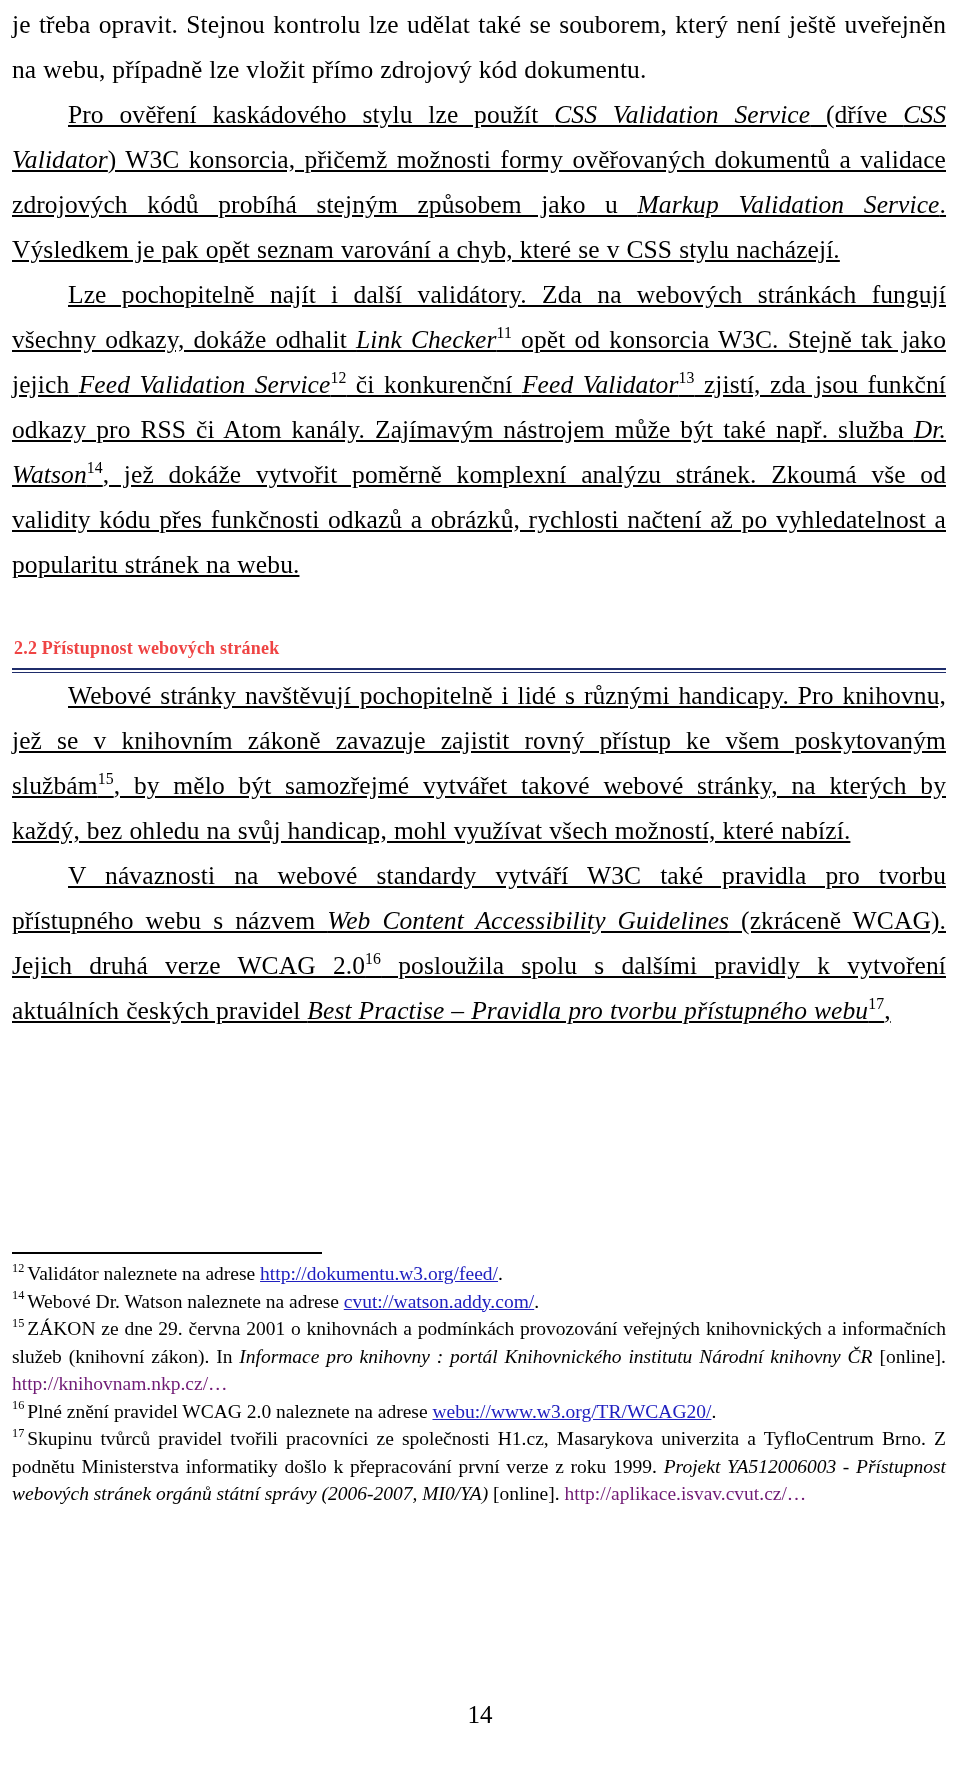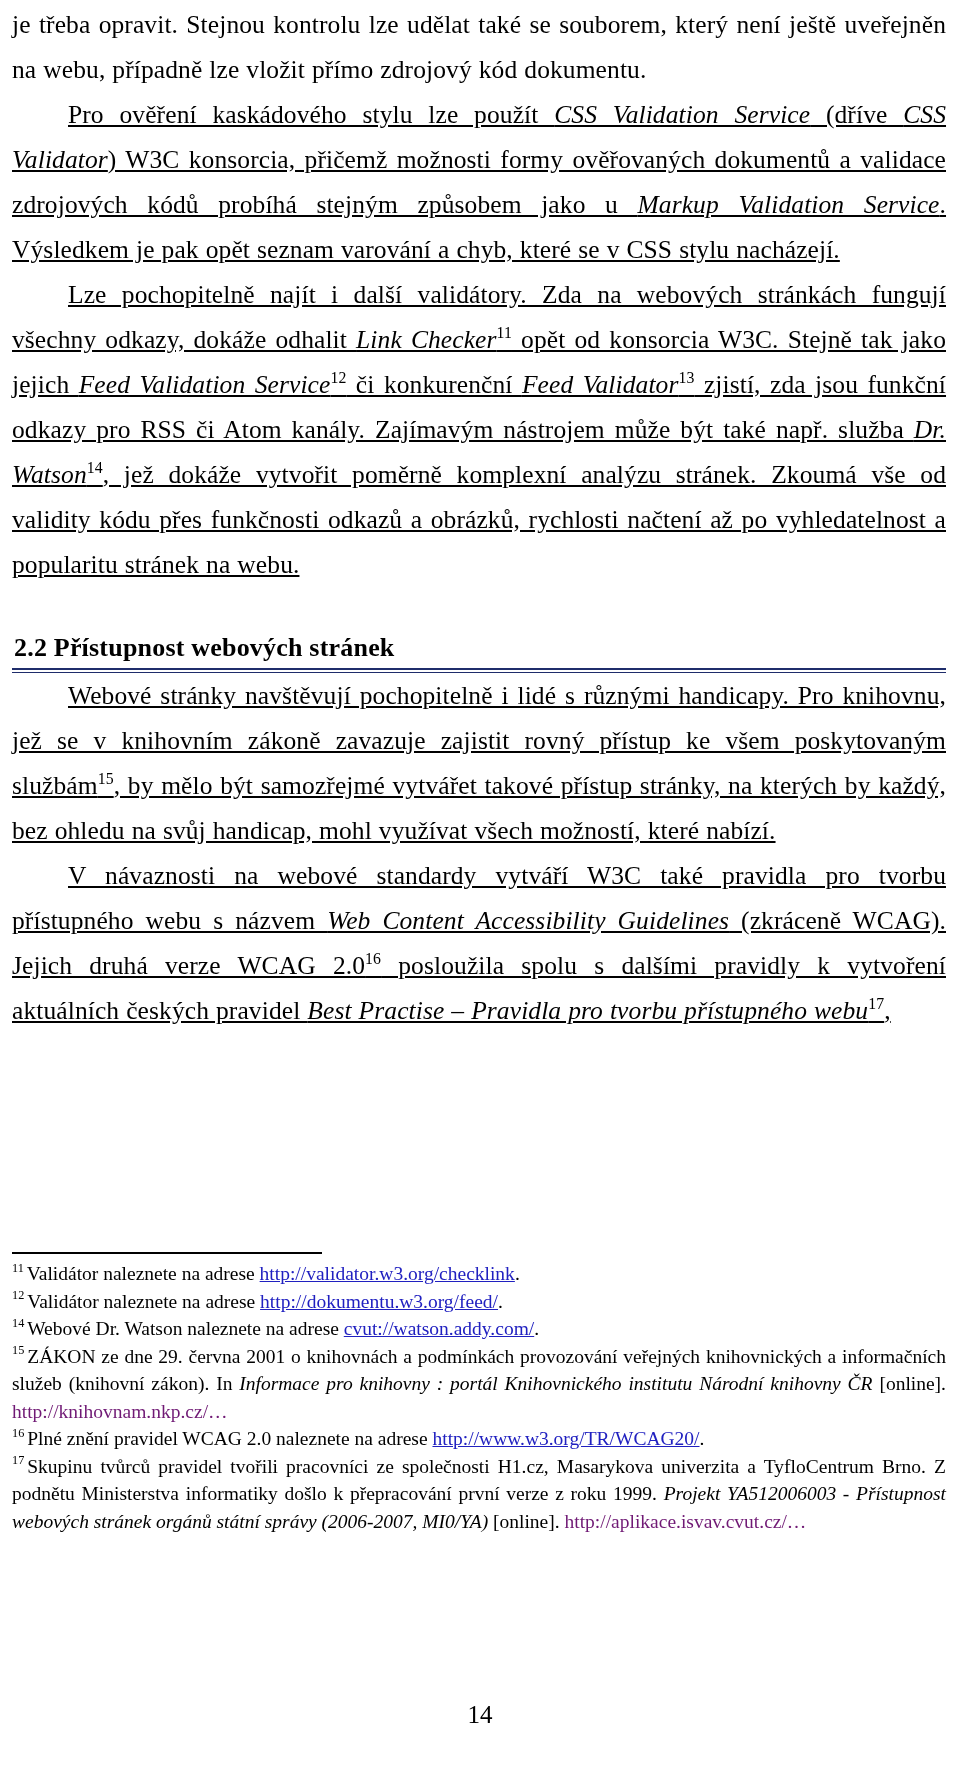--- a/index.html
+++ b/index.html
@@ -46,23 +46,23 @@
     font-size: 0.62em;
     line-height: 0;
     vertical-align: 0.62em;
   }
   
   .section-head-wrap {
     margin-top: 44px;
   }
   h2.section-head {
     margin: 0;
-    font-size: 26px;
+    font-size: 18px;
     font-weight: bold;
-    color: #000000;
+    color: #ef4444;
     letter-spacing: 0.2px;
     line-height: 34px;
     padding-left: 2px;
   }
   .head-rule {
     margin-top: 3px;
     border-top: 2.5px solid #1F2D6B;
     border-bottom: 1.5px solid #1F2D6B;
     height: 2px;
     width: 100%;
@@ -128,38 +128,37 @@
 
     <p class="para indent"><span>Pro ověření kaskádového stylu lze použít </span><i>CSS Validation Service</i><span> (dříve </span><i>CSS Validator</i><span>) W3C konsorcia, přičemž možnosti formy ověřovaných dokumentů a validace zdrojových kódů probíhá stejným způsobem jako u </span><i>Markup Validation Service</i><span>. Výsledkem je pak opět seznam varování a chyb, které se v CSS stylu nacházejí.</span></p>
 
     <p class="para indent"><span>Lze pochopitelně najít i další validátory. Zda na webových stránkách fungují všechny odkazy, dokáže odhalit </span><i>Link Checker</i><sup>11</sup><span> opět od konsorcia W3C. Stejně tak jako jejich </span><i>Feed Validation Service</i><sup>12</sup><span> či konkurenční </span><i>Feed Validator</i><sup>13</sup><span> zjistí, zda jsou funkční odkazy pro RSS či Atom kanály. Zajímavým nástrojem může být také např. služba </span><i>Dr. Watson</i><sup>14</sup><span>, jež dokáže vytvořit poměrně komplexní analýzu stránek. Zkoumá vše od validity kódu přes funkčnosti odkazů a obrázků, rychlosti načtení až po vyhledatelnost a popularitu stránek na webu.</span></p>
 
     <div class="section-head-wrap">
       <h2 class="section-head">2.2 Přístupnost webových stránek</h2>
       <div class="head-rule"></div>
     </div>
 
-    <p class="para indent after-head"><span>Webové stránky navštěvují pochopitelně i lidé s různými handicapy. Pro knihovnu, jež se v knihovním zákoně zavazuje zajistit rovný přístup ke všem poskytovaným službám</span><sup>15</sup><span>, by mělo být samozřejmé vytvářet takové přístup stránky, na kterých by každý, bez ohledu na svůj handicap, mohl využívat všech možností, které nabízí.</span></p>
+    <p class="para indent after-head"><span>Webové stránky navštěvují pochopitelně i lidé s různými handicapy. Pro knihovnu, jež se v knihovním zákoně zavazuje zajistit rovný přístup ke všem poskytovaným službám</span><sup>15</sup><span>, by mělo být samozřejmé vytvářet takové webové stránky, na kterých by každý, bez ohledu na svůj handicap, mohl využívat všech možností, které nabízí.</span></p>
 
     <p class="para indent"><span>V návaznosti na webové standardy vytváří W3C také pravidla pro tvorbu přístupného webu s názvem </span><i>Web Content Accessibility Guidelines</i><span> (zkráceně WCAG). Jejich druhá verze WCAG 2.0</span><sup>16</sup><span> posloužila spolu s dalšími pravidly k vytvoření aktuálních českých pravidel </span><i>Best Practise – Pravidla pro tvorbu přístupného webu</i><sup>17</sup><span>,</span></p>
 
   </div>
 
   <div class="footnotes">
     <div class="fn-rule"></div>
 
-    <p class="fn nojust"><span class="fn-num">11</span><span>Validátor naleznete na adrese </span><a class="url" href="#">http://validator.w3.org/checklink</a><span>.</span></p>
 
     <p class="fn nojust"><span class="fn-num">12</span><span>Validátor naleznete na adrese </span><a class="url" href="#">http://dokumentu.w3.org/feed/</a><span>.</span></p>
 
 
     <p class="fn nojust"><span class="fn-num">14</span><span>Webové Dr. Watson naleznete na adrese </span><a class="url" href="#">cvut://watson.addy.com/</a><span>.</span></p>
 
     <p class="fn"><span class="fn-num">15</span><span>ZÁKON ze dne 29. června 2001 o knihovnách a podmínkách provozování veřejných knihovnických a informačních služeb (knihovní zákon). In </span><i>Informace pro knihovny : portál Knihovnického institutu Národní knihovny ČR</i><span> [online]. </span><span class="url-plain">http://knihovnam.nkp.cz/…</span></p>
 
-    <p class="fn nojust"><span class="fn-num">16</span><span>Plné znění pravidel WCAG 2.0 naleznete na adrese </span><a class="url" href="#">http://www.w3.org/TR/WCAG20/</a><span>.</span></p>
+    <p class="fn nojust"><span class="fn-num">16</span><span>Plné znění pravidel WCAG 2.0 naleznete na adrese </span><a class="url" href="#">webu://www.w3.org/TR/WCAG20/</a><span>.</span></p>
 
     <p class="fn"><span class="fn-num">17</span><span>Skupinu tvůrců pravidel tvořili pracovníci ze společnosti H1.cz, Masarykova univerzita a TyfloCentrum Brno. Z podnětu Ministerstva informatiky došlo k přepracování první verze z roku 1999. </span><i>Projekt YA512006003 - Přístupnost webových stránek orgánů státní správy (2006-2007, MI0/YA)</i><span> [online]. </span><span class="url-plain">http://aplikace.isvav.cvut.cz/…</span></p>
   </div>
 
   <div class="page-number">14</div>
 
 </div>
 
 </body></html>

